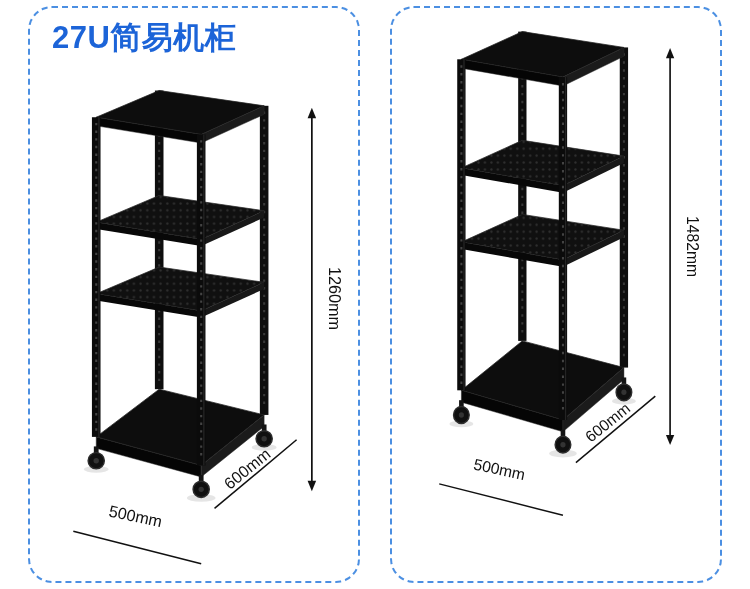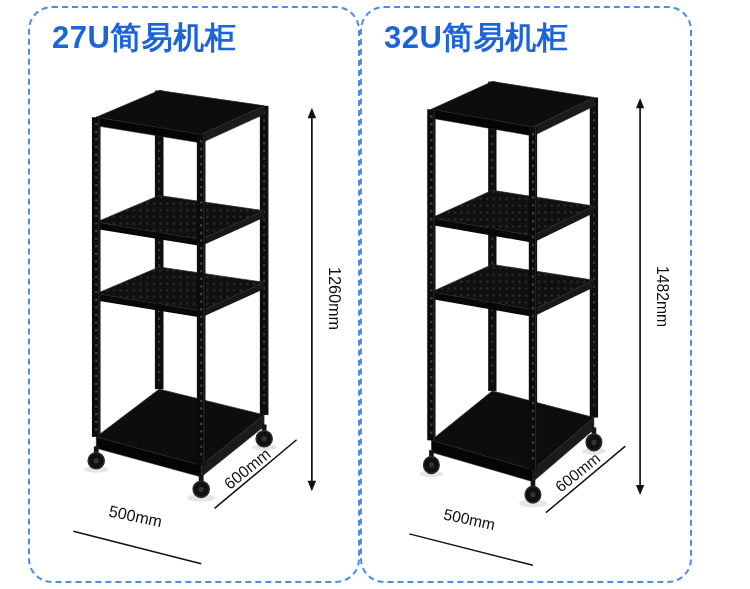--- a/index.html
+++ b/index.html
@@ -1,17 +1,17 @@
 <!DOCTYPE html>
 <html><head>
 <meta charset="utf-8">
 <style>
   * { margin:0; padding:0; box-sizing:border-box; }
   html,body { width:750px; height:589px; background:#ffffff; font-family:"Liberation Sans", sans-serif; overflow:hidden; }
-  .canvas { display:flex; padding:6px 28px; height:589px; background:#fff; }
+  .canvas { display:flex; gap:30px; padding:6px 28px; height:589px; background:#fff; }
   .panel { width:332px; height:577px; border:2px dashed #4b8fe2; border-radius:24px; background:#fff; overflow:hidden; }
   .panel-title { margin:10px 0 0 22px; font-size:31px; line-height:40px; font-weight:bold; color:#1c64d8; letter-spacing:0.5px; white-space:nowrap; }
   .rack-svg { display:block; margin:2px auto 0; }
   .rack-svg.tall { margin-top:-8px; }
   .dim-text { font-size:17px; fill:#111111; }
   .defs-holder { position:absolute; width:0; height:0; }
 </style>
 </head>
 <body>
 
@@ -91,21 +91,20 @@
         <line x1="38" y1="494" x2="172" y2="528" stroke="#111111" stroke-width="1.6"></line>
       </g>
       <g>
         <text class="dim-text" x="224" y="433" transform="rotate(-39 224 433)" text-anchor="middle">600mm</text>
         <line x1="186" y1="470" x2="272" y2="398" stroke="#111111" stroke-width="1.6"></line>
       </g>
     </svg>
   </section>
 
   <section class="panel">
-    <h1 class="panel-title">32U简易机柜</h1>
     <svg class="rack-svg tall" viewBox="0 0 330 575" width="305" height="531">
       <use href="#rack-shape" transform="scale(1 1.07)"></use>
       <g>
         <polygon points="288,52 283.5,63 292.5,63" fill="#111111"></polygon>
         <line x1="288" y1="60" x2="288" y2="474" stroke="#111111" stroke-width="1.8"></line>
         <polygon points="288,482 283.5,471 292.5,471" fill="#111111"></polygon>
         <text class="dim-text" x="306" y="267" transform="rotate(90 306 267)" text-anchor="middle">1482mm</text>
       </g>
       <g>
         <text class="dim-text" x="102" y="514" transform="rotate(12 102 514)" text-anchor="middle">500mm</text>

